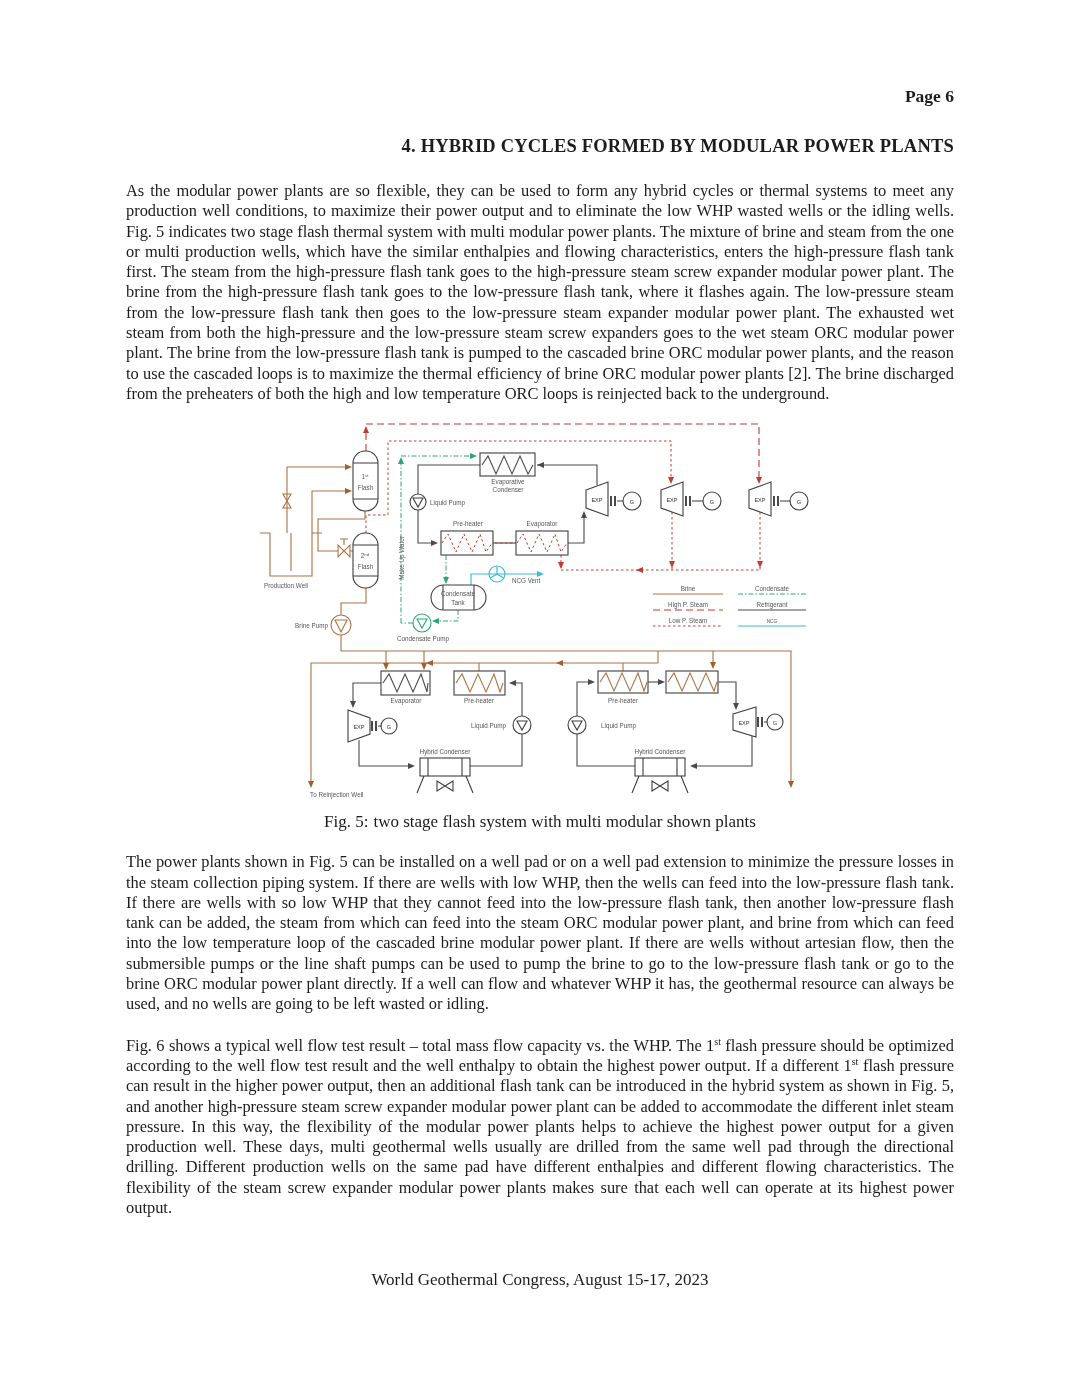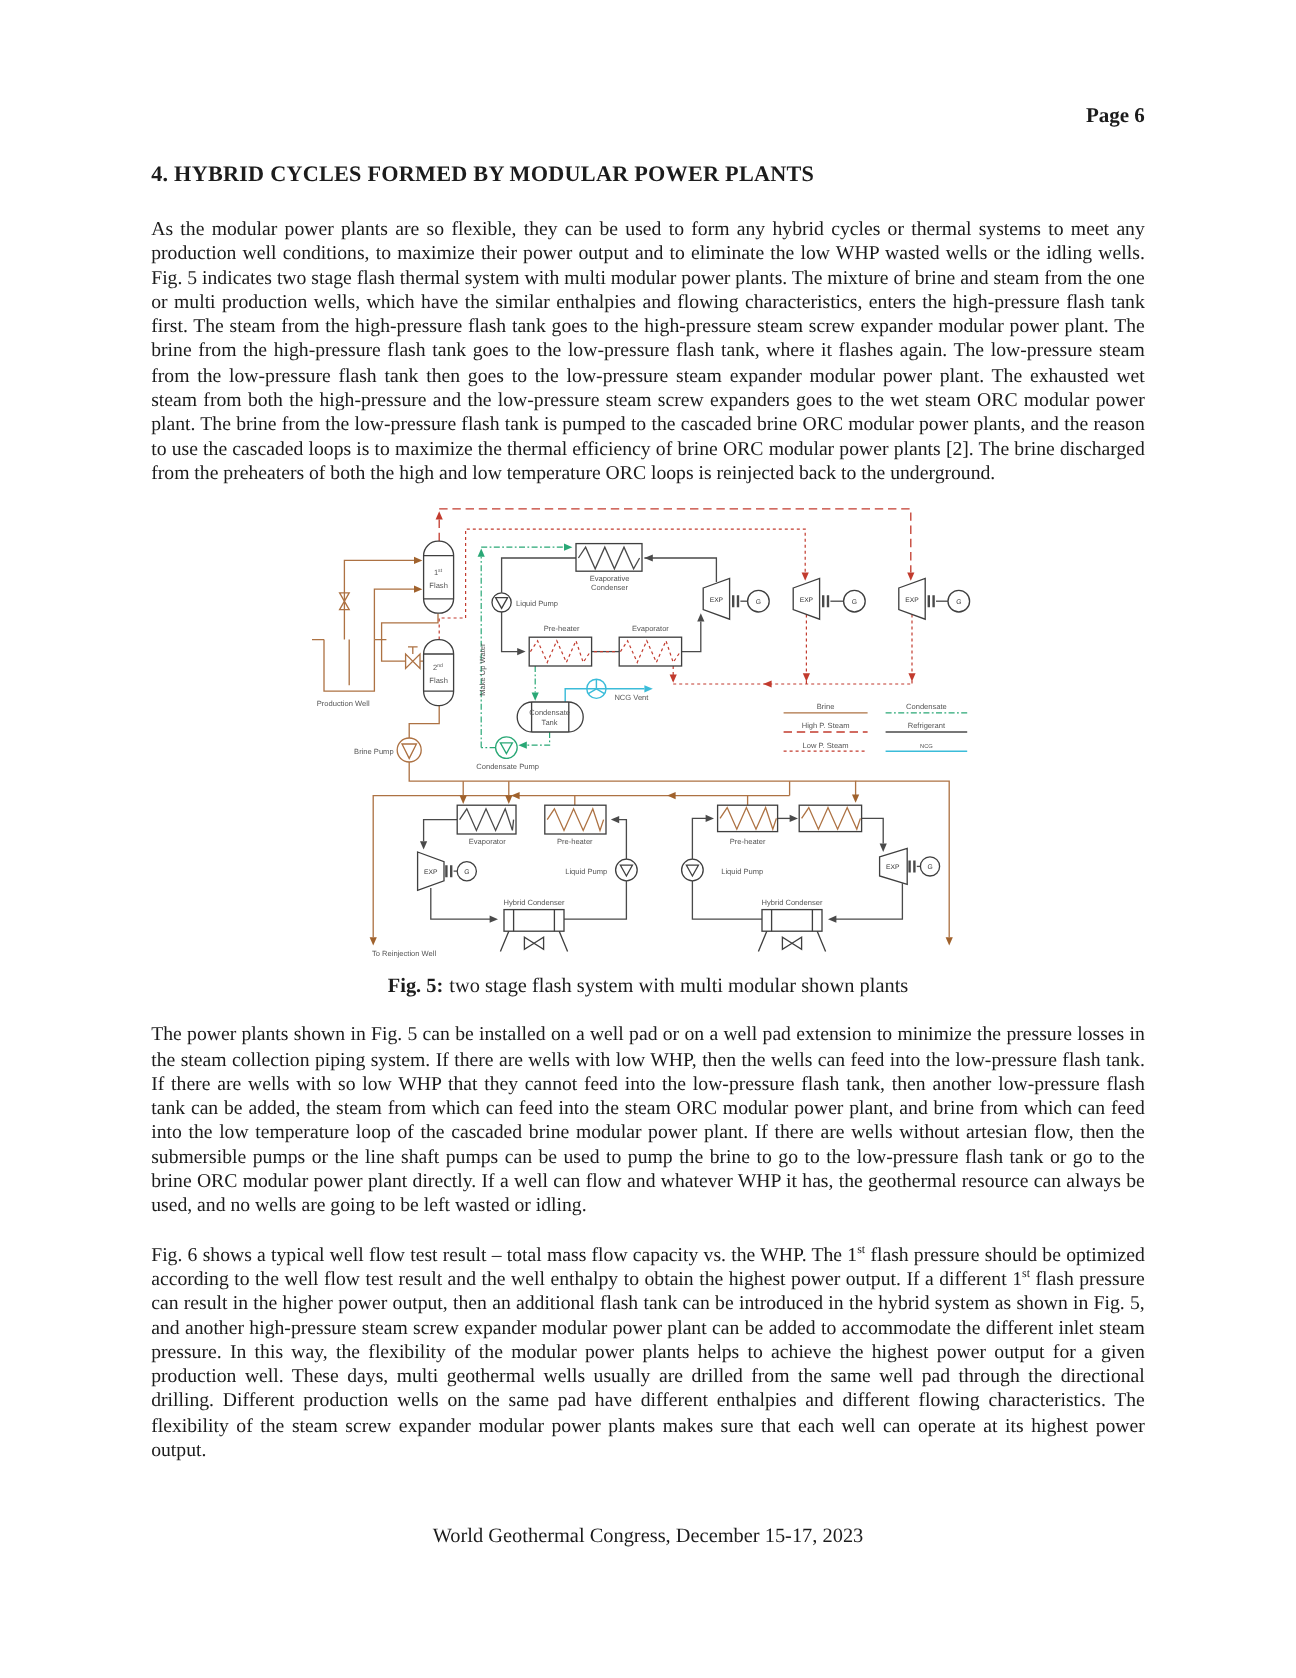--- a/index.html
+++ b/index.html
@@ -4,34 +4,34 @@
 <style>
   html,body{margin:0;padding:0;background:#ffffff;}
   .page{
     width:1080px;height:1398px;box-sizing:border-box;
     padding:86px 126px 0 126px;background:#fff;
     font-family:"Liberation Serif",serif;color:#1c1c1c;
     position:relative;overflow:hidden;
   }
   .page-number{ text-align:right;font-weight:bold;font-size:17.5px;line-height:20px; }
   h1.heading{
-    text-align:left;font-size:18.5px;font-weight:bold;
+    text-align:right;font-size:18.5px;font-weight:bold;
     margin:30px 0 0 0;letter-spacing:.2px;
   }
   p.body{
     font-size:16.4px;line-height:20.3px;text-align:justify;
     margin:24px 0 0 0;
   }
   p.body sup{font-size:10px;line-height:0;}
   figure.fig{ margin:14px 0 0 0;padding:0; }
   .diagram{ display:block;margin-left:130px; }
   figcaption.caption{
     text-align:center;font-size:17px;margin-top:2px;
   }
-  figcaption.caption .cap-label{font-weight:bold;margin-right:5px;}
+  figcaption.caption .cap-label{font-weight:normal;margin-right:5px;}
   .footer{
     text-align:center;font-size:17px;margin-top:52px;
   }
   
   .brine{stroke:#ad7243;fill:none;stroke-width:1.1px;}
   .steam-h{stroke:#c23b2e;fill:none;stroke-width:1.1px;stroke-dasharray:7 4;}
   .steam-l{stroke:#c23b2e;fill:none;stroke-width:1px;stroke-dasharray:2.5 2.5;}
   .cond{stroke:#2aa876;fill:none;stroke-width:1px;stroke-dasharray:5 2 1.5 2;}
   .ncg{stroke:#3bbcd9;fill:none;stroke-width:1.2px;}
   .refr{stroke:#4a4a4a;fill:none;stroke-width:1.1px;}
@@ -322,15 +322,15 @@
 
     <figcaption class="caption">
       <span class="cap-label">Fig. 5:</span><span>two stage flash system with multi modular shown plants</span>
     </figcaption>
   </figure>
 
   <p class="body" style="margin-top:20px">The power plants shown in Fig. 5 can be installed on a well pad or on a well pad extension to minimize the pressure losses in the steam collection piping system. If there are wells with low WHP, then the wells can feed into the low-pressure flash tank. If there are wells with so low WHP that they cannot feed into the low-pressure flash tank, then another low-pressure flash tank can be added, the steam from which can feed into the steam ORC modular power plant, and brine from which can feed into the low temperature loop of the cascaded brine modular power plant. If there are wells without artesian flow, then the submersible pumps or the line shaft pumps can be used to pump the brine to go to the low-pressure flash tank or go to the brine ORC modular power plant directly. If a well can flow and whatever WHP it has, the geothermal resource can always be used, and no wells are going to be left wasted or idling.</p>
 
   <p class="body" style="margin-top:21px"><span>Fig. 6 shows a typical well flow test result – total mass flow capacity vs. the WHP.  The 1</span><sup>st</sup><span> flash pressure should be optimized according to the well flow test result and the well enthalpy to obtain the highest power output. If a different 1</span><sup>st</sup><span> flash pressure can result in the higher power output, then an additional flash tank can be introduced in the hybrid system as shown in Fig. 5, and another high-pressure steam screw expander modular power plant can be added to accommodate the different inlet steam pressure. In this way, the flexibility of the modular power plants helps to achieve the highest power output for a given production well. These days, multi geothermal wells usually are drilled from the same well pad through the directional drilling. Different production wells on the same pad have different enthalpies and different flowing characteristics. The flexibility of the steam screw expander modular power plants makes sure that each well can operate at its highest power output.</span></p>
 
-  <div class="footer">World Geothermal Congress, December 15-17, 2023</div>
+  <div class="footer">World Geothermal Congress, August 15-17, 2023</div>
 
 </div>
 
 </body></html>

